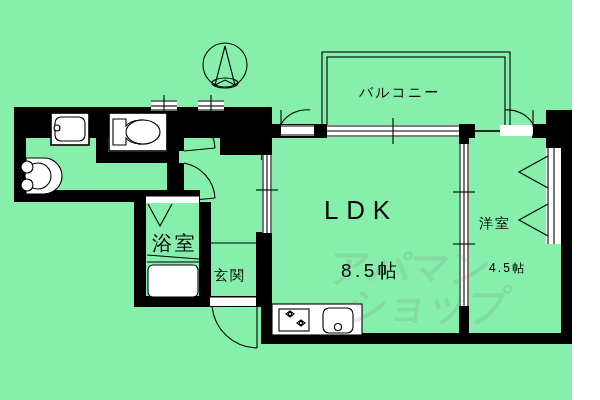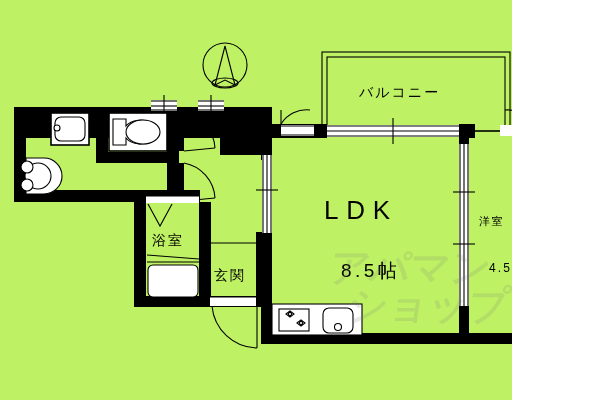--- a/index.html
+++ b/index.html
@@ -5,23 +5,23 @@
   html, body {
     margin: 0;
     padding: 0;
     background: #ffffff;
   }
   body {
     font-family: "Liberation Sans", sans-serif;
   }
   #plan {
     position: relative;
-    width: 512px;
+    width: 572px;
     height: 400px;
-    background: #bef264;
+    background: #86efac;
     overflow: hidden;
   }
   #plan svg {
     position: absolute;
     left: 0;
     top: 0;
   }
   .wall { fill: #000000; }
   .thin2 { fill: none; stroke: #000000; stroke-width: 1.1; }
   .fixture { fill: #ffffff; stroke: #000000; stroke-width: 1.6; }
@@ -271,26 +271,26 @@
       <ellipse class="thin2" cx="225" cy="83" rx="13" ry="5"></ellipse>
     </g>
 
   </svg>
 
   <div class="lbl" style="left:359px; top:85px;  font-size:14px;">バルコニー</div>
 
   <div class="lbl" style="left:324px; top:197px; font-size:26px; letter-spacing:0.3em;">LDK</div>
   <div class="lbl" style="left:341px; top:240px; font-size:19px; letter-spacing:0.18em;margin-top:21px;">8.5帖</div>
 
-  <div class="lbl" style="left:479px; top:216px; font-size:11px;">洋室</div>
+  <div class="lbl" style="left:479px; top:216px; font-size:14px;">洋室</div>
   <div class="lbl" style="left:489px; top:262px; font-size:12px; letter-spacing:0.18em;">4.5帖</div>
 
   <div class="lbl-v" style="left:563px; top:178px; font-size:13px;">収納</div>
 
-  <div class="lbl" style="left:152px; top:233px; font-size:14px;text-align:center;">浴室</div>
+  <div class="lbl" style="left:152px; top:233px; font-size:20px;text-align:center;">浴室</div>
   <div class="lbl" style="left:214px; top:268px; font-size:14px;">玄関</div>
   <div class="lbl-v" style="left:258px; top:255px; font-size:12px;">下駄箱</div>
 
   <div id="wm">
     <div class="wm-line">アパマン</div>
     <div class="wm-line" style="margin-left:18px;">ショップ</div>
   </div>
 
 </div>
 

